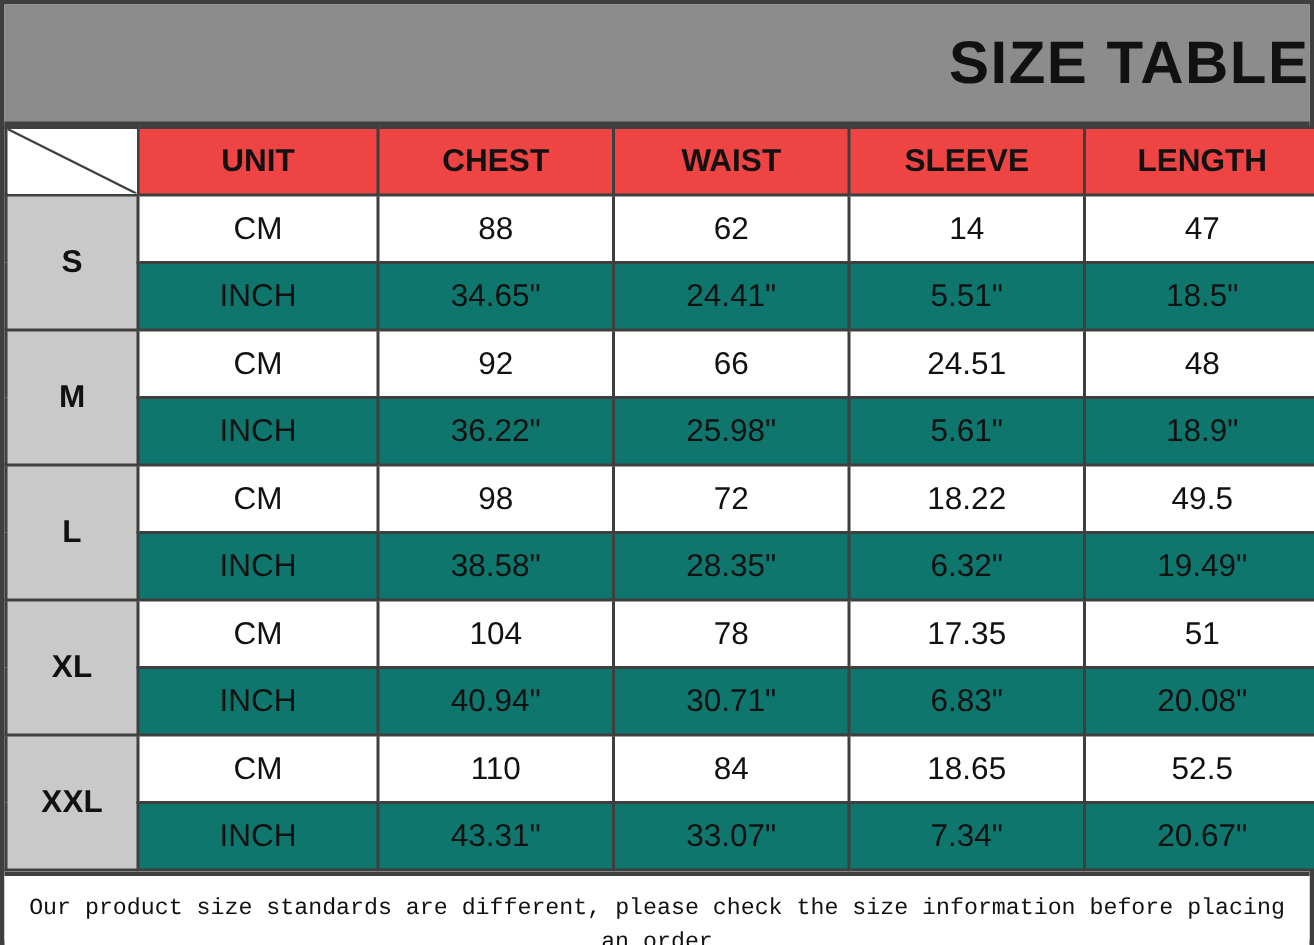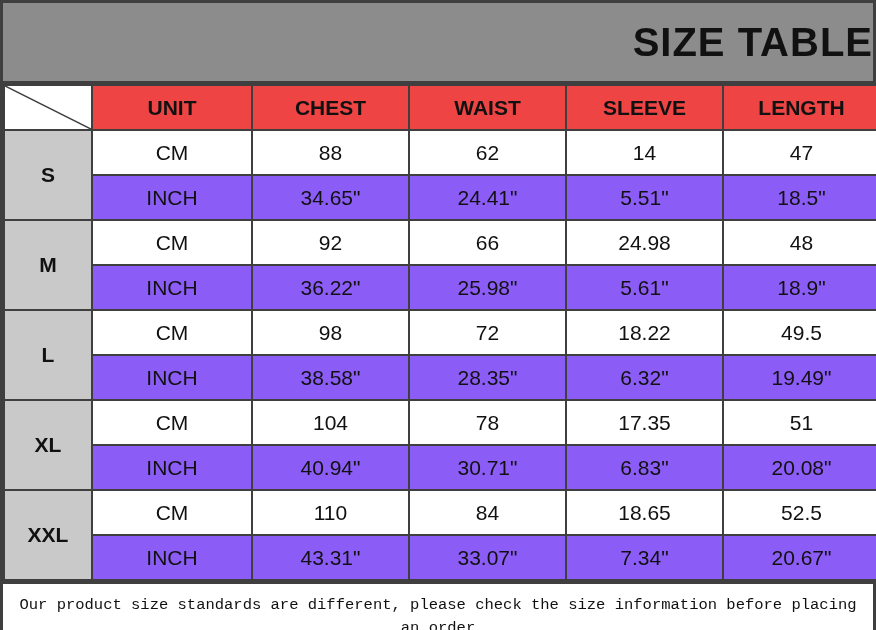--- a/index.html
+++ b/index.html
@@ -75,21 +75,21 @@
     background: #c9c9c9;
     font-weight: bold;
     font-size: 23px;
   }
   td.unit-cell {
     background: #ffffff;
     font-weight: normal;
     font-size: 22px;
   }
   tr.inch-row td {
-    background: #8b5cf6;
+    background: #0f766e;
     margin-left: 33px;
   }
   tr.cm-row td {
     background: #ffffff;
   }
   tr.cm-row td.size-cell {
     background: #c9c9c9;
   }
   .note {
     border-top: 3px solid #3f3f3f;
@@ -153,21 +153,21 @@
         <td>24.41"</td>
         <td>5.51"</td>
         <td>18.5"</td>
       </tr>
 
       <tr class="cm-row">
         <td class="size-cell" rowspan="2">M</td>
         <td class="unit-cell">CM</td>
         <td>92</td>
         <td>66</td>
-        <td>24.98</td>
+        <td>24.51</td>
         <td>48</td>
       </tr>
       <tr class="inch-row">
         <td class="unit-cell">INCH</td>
         <td>36.22"</td>
         <td>25.98"</td>
         <td>5.61"</td>
         <td>18.9"</td>
       </tr>
 

